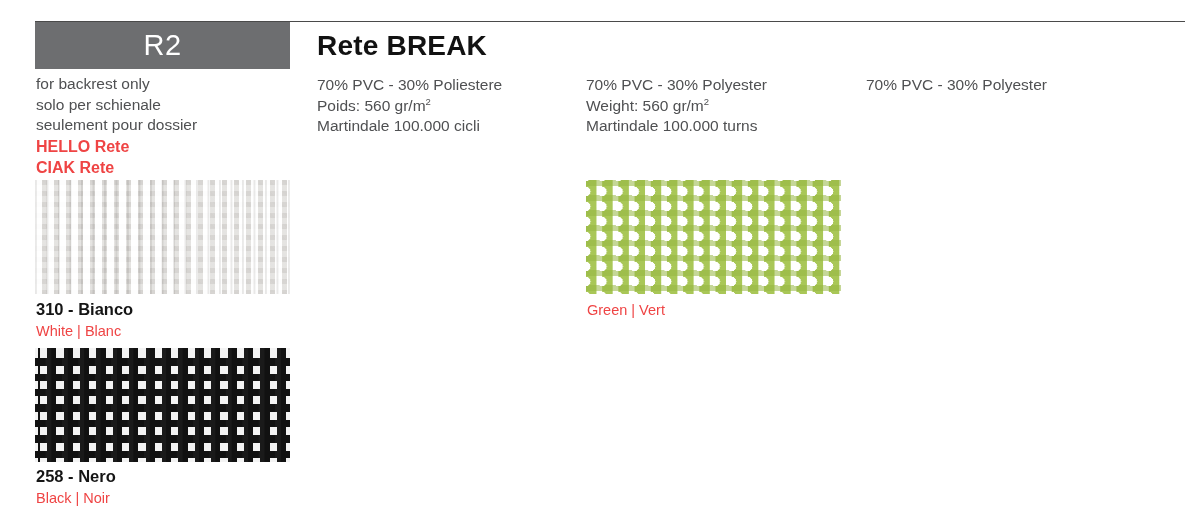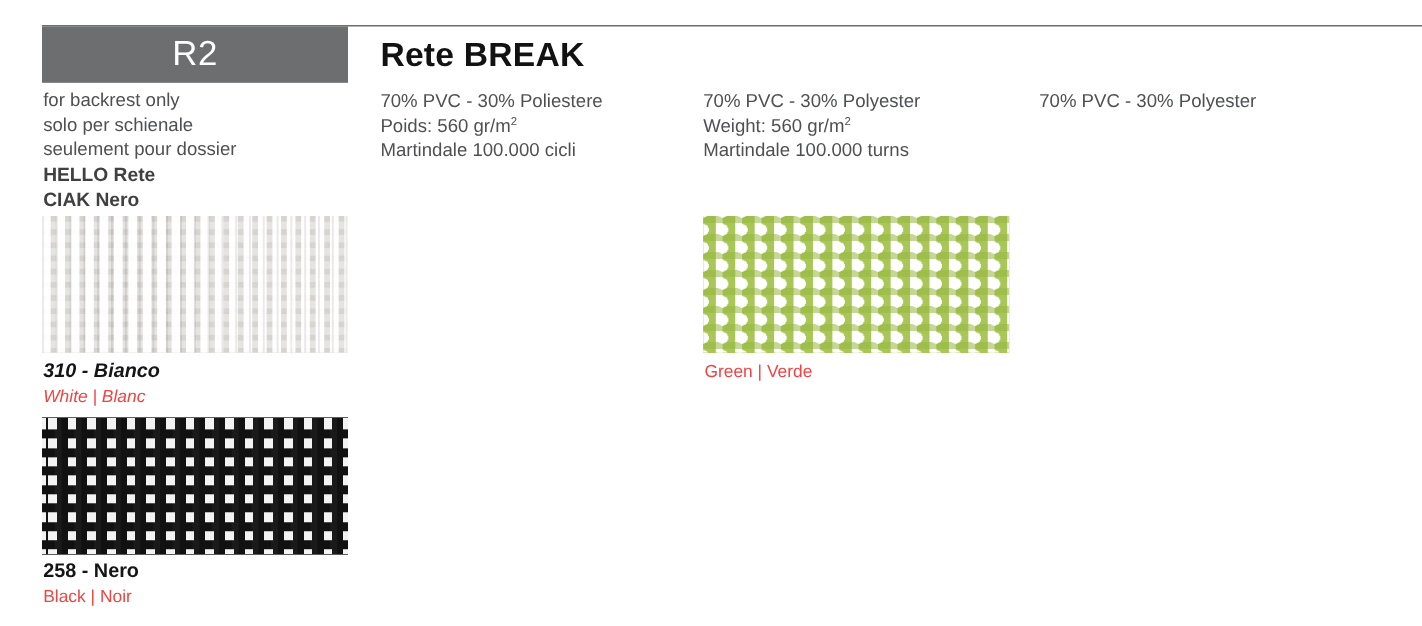--- a/index.html
+++ b/index.html
@@ -27,21 +27,21 @@
     line-height:1;
   }
 
   .notes{
     position:absolute;left:36px;top:74px;width:300px;
   }
   .note-line{
     font-size:15.5px;color:#4f5052;line-height:20.5px;white-space:nowrap;
   }
   .note-line.strong{
-    font-weight:700;color:#404040;font-size:16px;line-height:21px;
+    font-weight:700;color:#ef4444;font-size:16px;line-height:21px;
   }
 
   
   .swatch{
     position:absolute;width:255px;height:114px;overflow:hidden;
   }
   .swatch-white{left:35px;top:180px;background:#f2f1ef;}
   .swatch-green{left:586px;top:180px;background:#9ec04a;}
   .swatch-black{left:35px;top:348px;background:#0b0b0b;}
 
@@ -129,21 +129,21 @@
     mask-image:
       repeating-linear-gradient(90deg,#000 0 7.2px, transparent 7.2px 16.4px),
       repeating-linear-gradient(0deg,#000 0 8.0px, transparent 8.0px 15.4px);
     mask-composite:intersect;
     mask-position:5px 4px;
     -webkit-mask-position:5px 4px;
   }
 
   
   .caption{position:absolute;width:330px;}
-  .cap-white{left:36px;top:299px;font-style:italic;}
+  .cap-white{left:36px;top:299px;}
   .cap-green{left:587px;top:299px;}
   .cap-black{left:36px;top:466px;}
   .cap-name{
     font-size:16.5px;font-weight:700;color:#151515;line-height:21px;
     white-space:nowrap;
   }
   .cap-trans{
     font-size:14.5px;font-weight:400;color:#ef4444;line-height:19px;
     margin-top:2px;white-space:nowrap;
   }
@@ -172,21 +172,21 @@
 
   <div class="code-bar">
     <span class="code-bar-label">R2</span>
   </div>
 
   <div class="notes">
     <div class="note-line">for backrest only</div>
     <div class="note-line">solo per schienale</div>
     <div class="note-line">seulement pour dossier</div>
     <div class="note-line strong">HELLO Rete</div>
-    <div class="note-line strong">CIAK Nero</div>
+    <div class="note-line strong">CIAK Rete</div>
   </div>
 
   <div class="spec-title">Rete BREAK</div>
 
   <div class="spec-col spec-it">
     <div class="spec-line">70% PVC - 30% Poliestere</div>
     <div class="spec-line">
       <span>Poids:</span>
       <span>560 gr/m</span><sup>2</sup>
     </div>
@@ -212,21 +212,21 @@
   <div class="caption cap-white">
     <div class="cap-name">310 - Bianco</div>
     <div class="cap-trans">White | Blanc</div>
   </div>
 
   <div class="swatch swatch-green">
     <div class="tex-green"></div>
     <div class="tex-green-holes"></div>
   </div>
   <div class="caption cap-green">
-    <div class="cap-trans">Green | Verde</div>
+    <div class="cap-trans">Green | Vert</div>
   </div>
 
   <div class="swatch swatch-black">
     <div class="tex-black"></div>
     <div class="tex-black-holes"></div>
   </div>
   <div class="caption cap-black">
     <div class="cap-name">258 - Nero</div>
     <div class="cap-trans">Black | Noir</div>
   </div>

